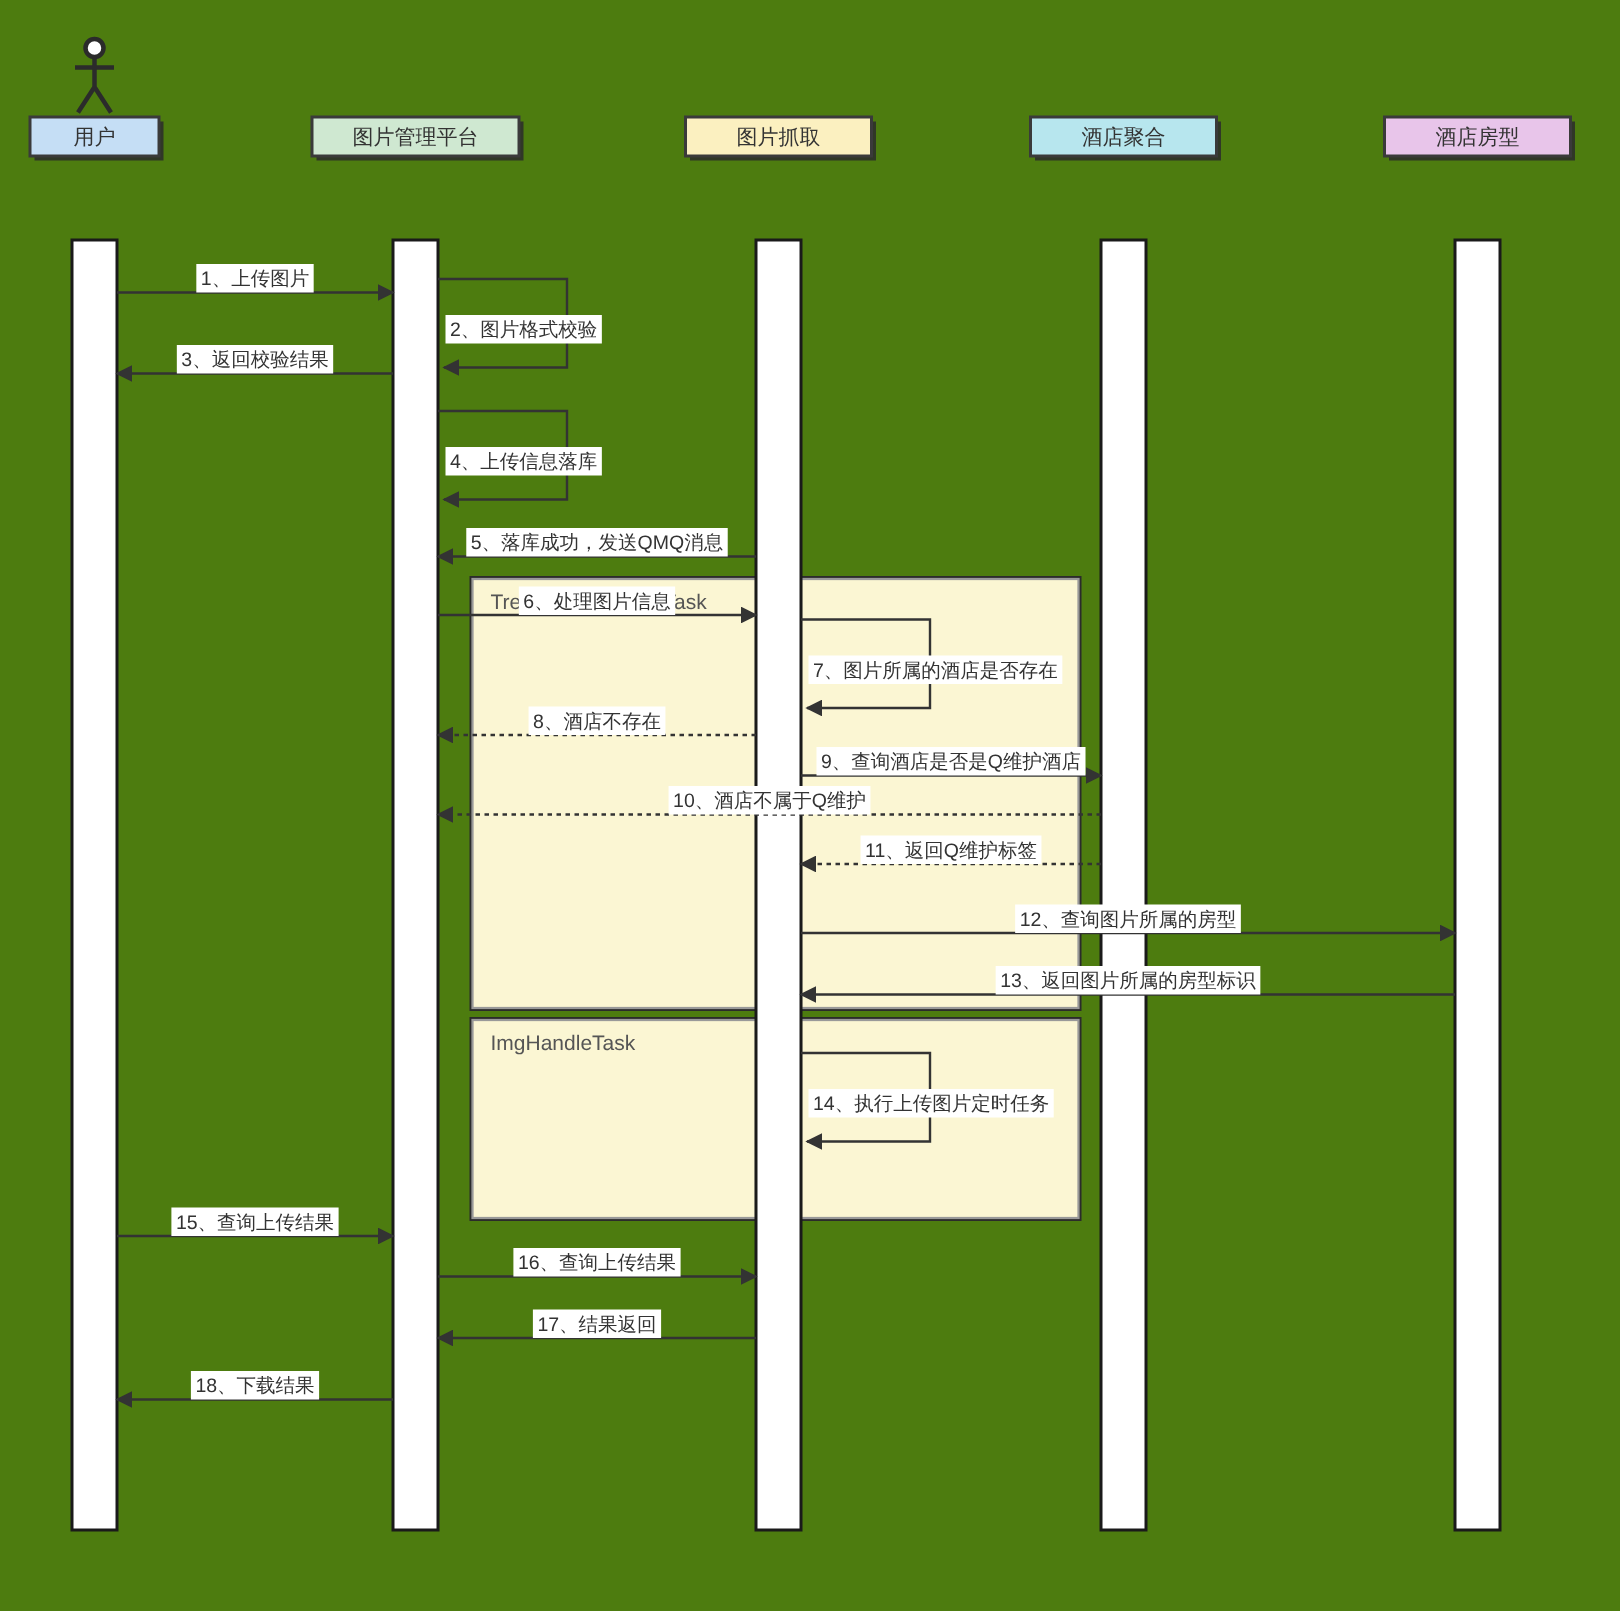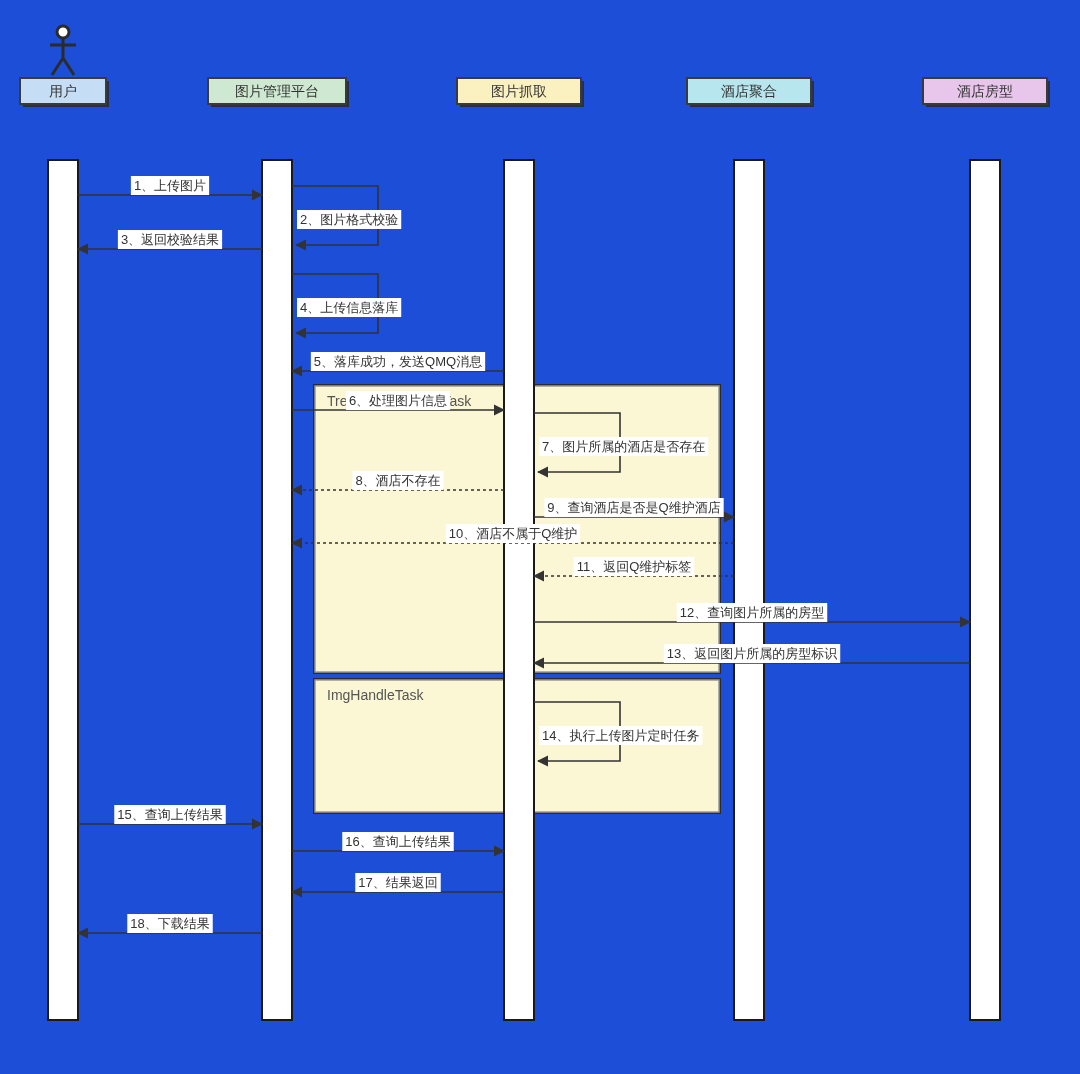--- a/index.html
+++ b/index.html
@@ -1,20 +1,20 @@
 <!DOCTYPE html>
 <html><head>
 <meta charset="utf-8">
 <style>
   html,body{margin:0;padding:0;background:#000;}
   body{
     font-family:"Liberation Sans","DejaVu Sans",sans-serif;
     width:1080px;height:1074px;overflow:hidden;position:relative;
   }
-  #stage{position:absolute;left:0;top:0;width:1080px;height:1074px;background:#1d4ed8;}
+  #stage{position:absolute;left:0;top:0;width:1080px;height:1074px;background:#4d7c0f;}
   svg{position:absolute;left:0;top:0;}
   .lbl{
     font-size:13px;fill:#333;
   }
   .hdr-text{font-size:14px;fill:#333;}
   .note-text{font-size:14px;fill:#555;}
   .lifeline{fill:#ffffff;stroke:#1a1a1a;stroke-width:2;}
   .msgline{stroke:#333;stroke-width:1.6;fill:none;}
   .msgdash{stroke:#333;stroke-width:1.6;fill:none;stroke-dasharray:3,3;}
   .grpbox{fill:#fbf6d3;stroke:#999;stroke-width:1.5;}

